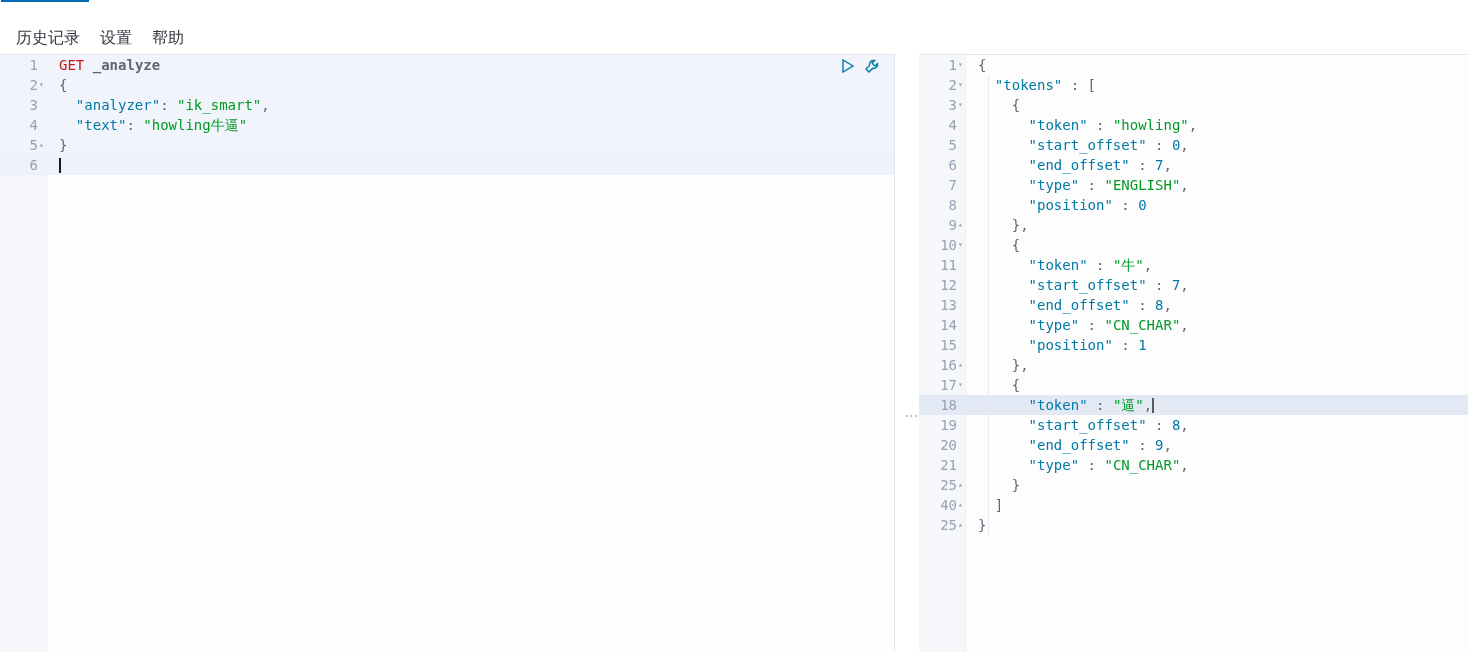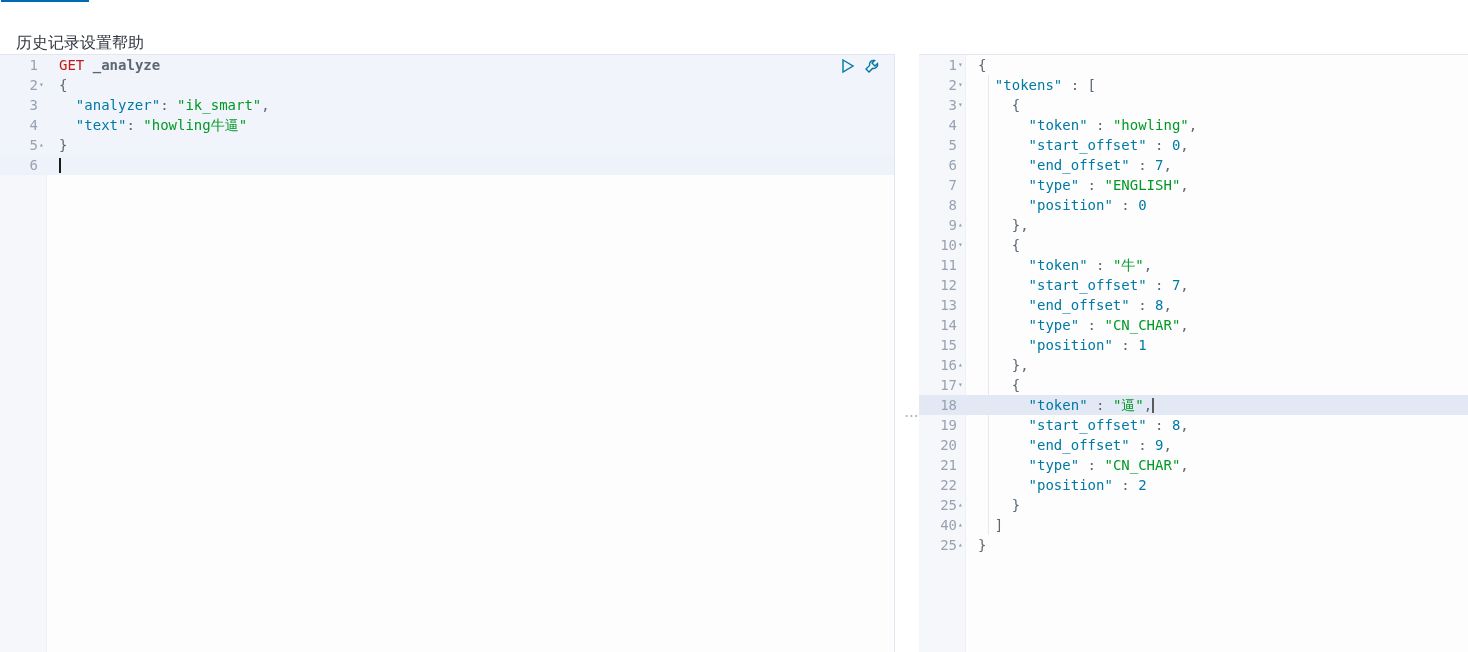--- a/index.html
+++ b/index.html
@@ -18,21 +18,22 @@
     width: 88px;
     background: #006BB4;
     margin-left: 1px;
   }
   .top-gap {
     height: 20px;
     border-bottom: 0px solid transparent;
   }
   .menubar {
     display: flex;
-    align-items: flex-end;
+    align-items: center;
+    gap: 20px;
     padding: 0 16px;
     height: 32px;
     font-size: 16px;
     color: #343741;
   }
   .menubar span { cursor: pointer; }
   .panes {
     display: flex;
     width: 100%;
     height: calc(652px - 2px - 20px - 32px);
@@ -308,25 +309,20 @@
           <div class="ln">20</div>
           <div class="fold"></div>
           <div class="txt">      <span class="tok-key">"end_offset"</span><span class="tok-punct"> : </span><span class="tok-num">9</span><span class="tok-punct">,</span></div>
         </div>
         <div class="line">
           <div class="ln">21</div>
           <div class="fold"></div>
           <div class="txt">      <span class="tok-key">"type"</span><span class="tok-punct"> : </span><span class="tok-string">"CN_CHAR"</span><span class="tok-punct">,</span></div>
         </div>
         <div class="line">
-          <div class="ln">22</div>
-          <div class="fold"></div>
-          <div class="txt">      <span class="tok-key">"position"</span><span class="tok-punct"> : </span><span class="tok-num">2</span></div>
-        </div>
-        <div class="line">
           <div class="ln">25</div>
           <div class="fold">▴</div>
           <div class="txt">    <span class="tok-punct">}</span></div>
         </div>
         <div class="line">
           <div class="ln">40</div>
           <div class="fold">▴</div>
           <div class="txt">  <span class="tok-punct">]</span></div>
         </div>
         <div class="line">

